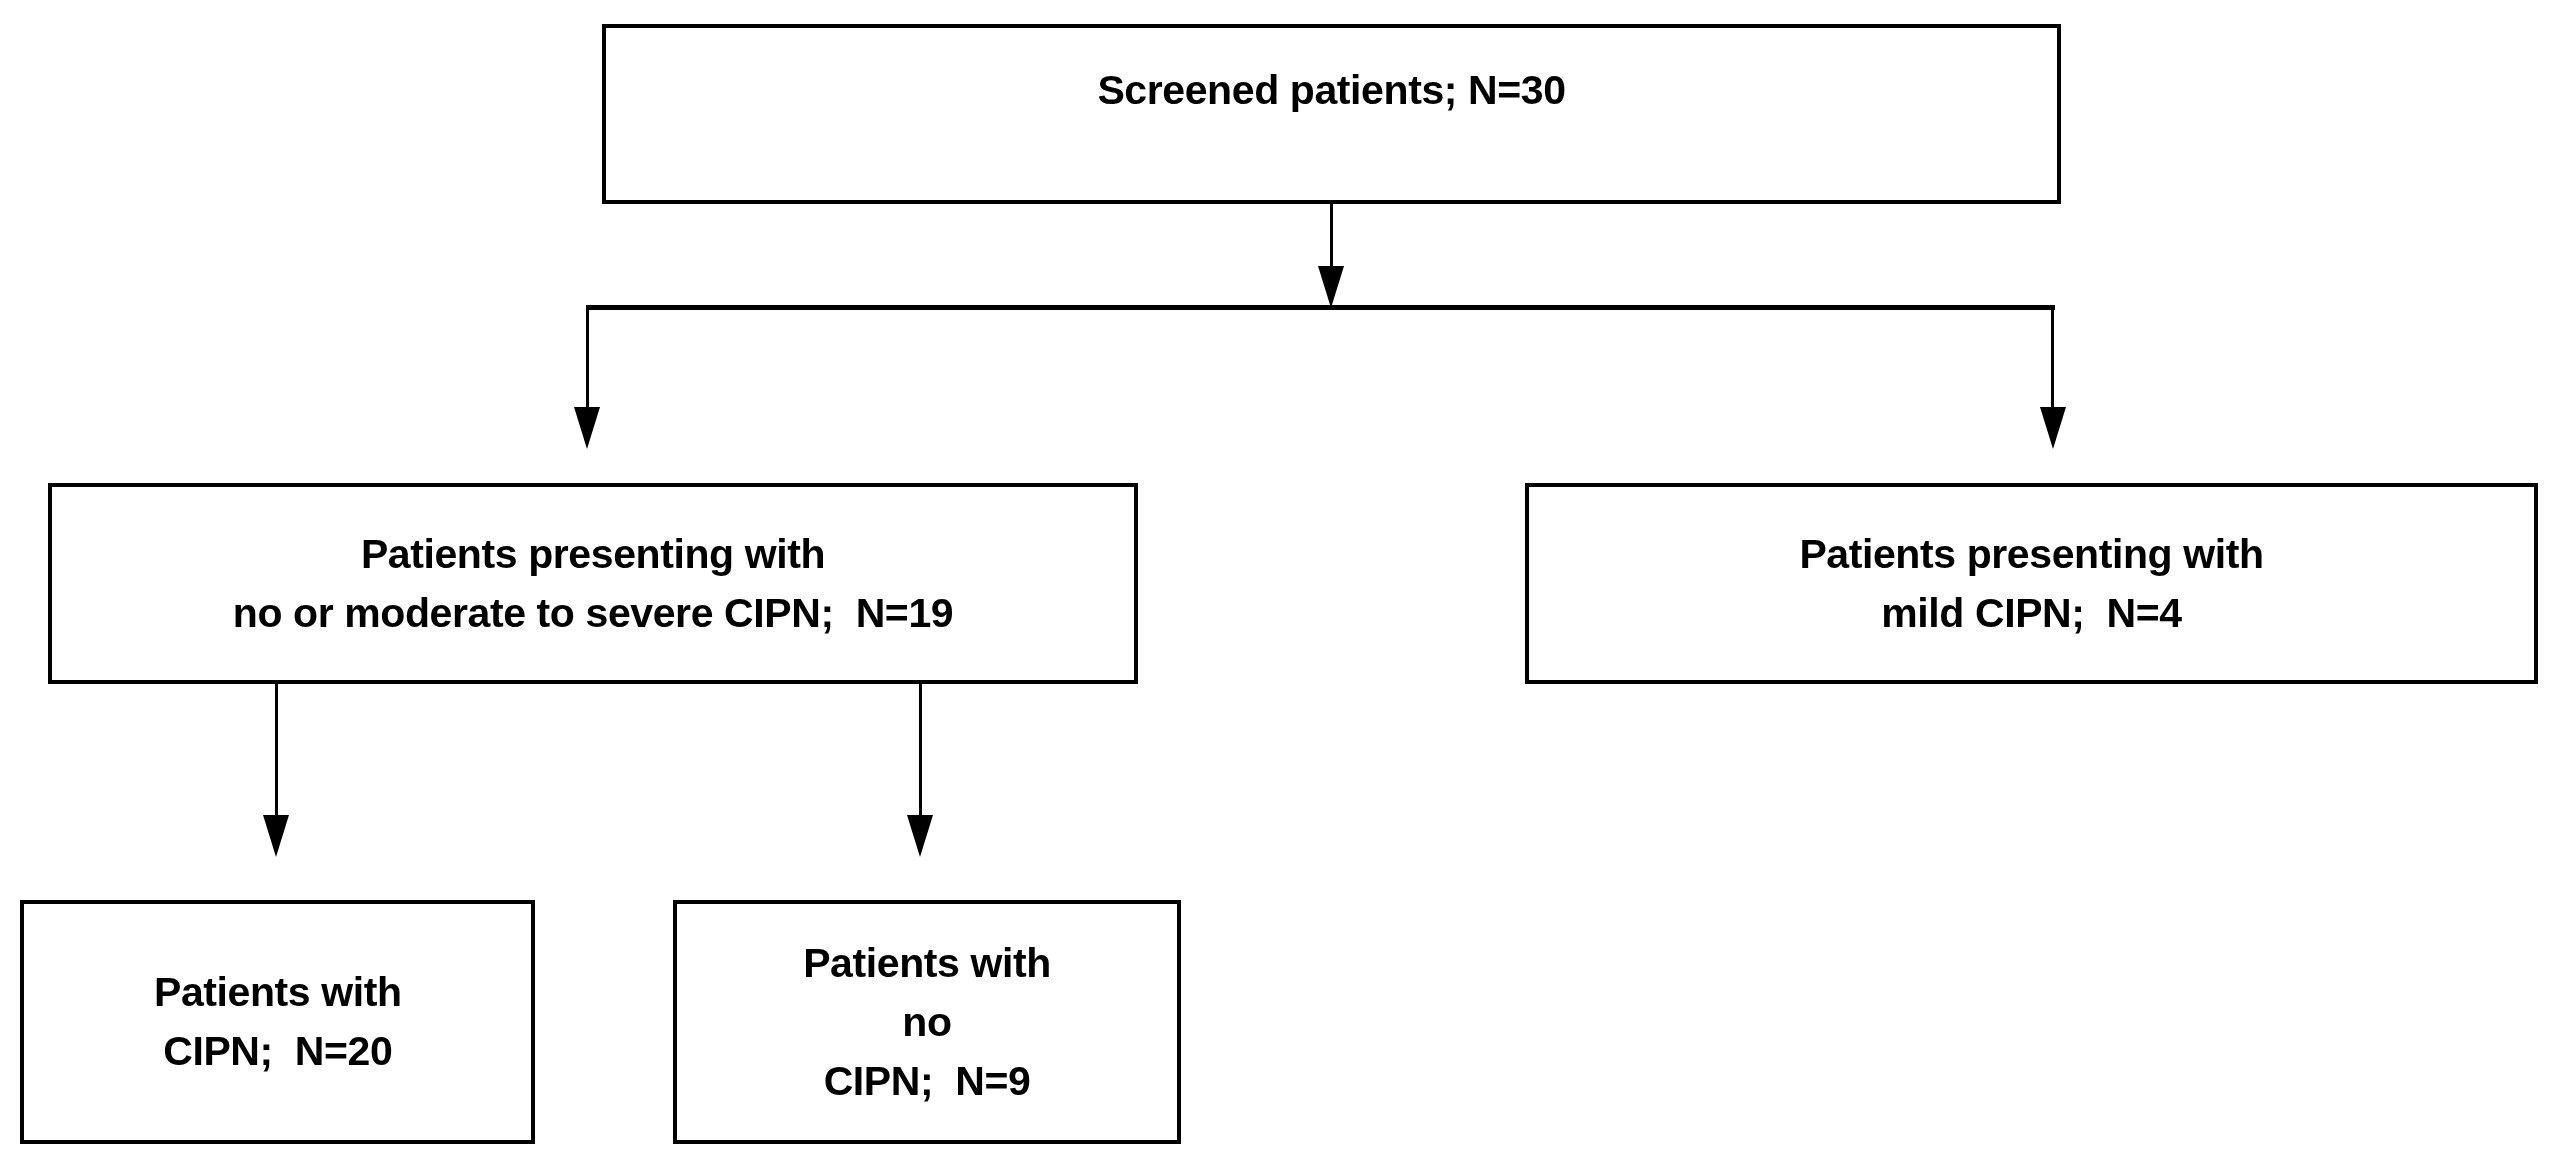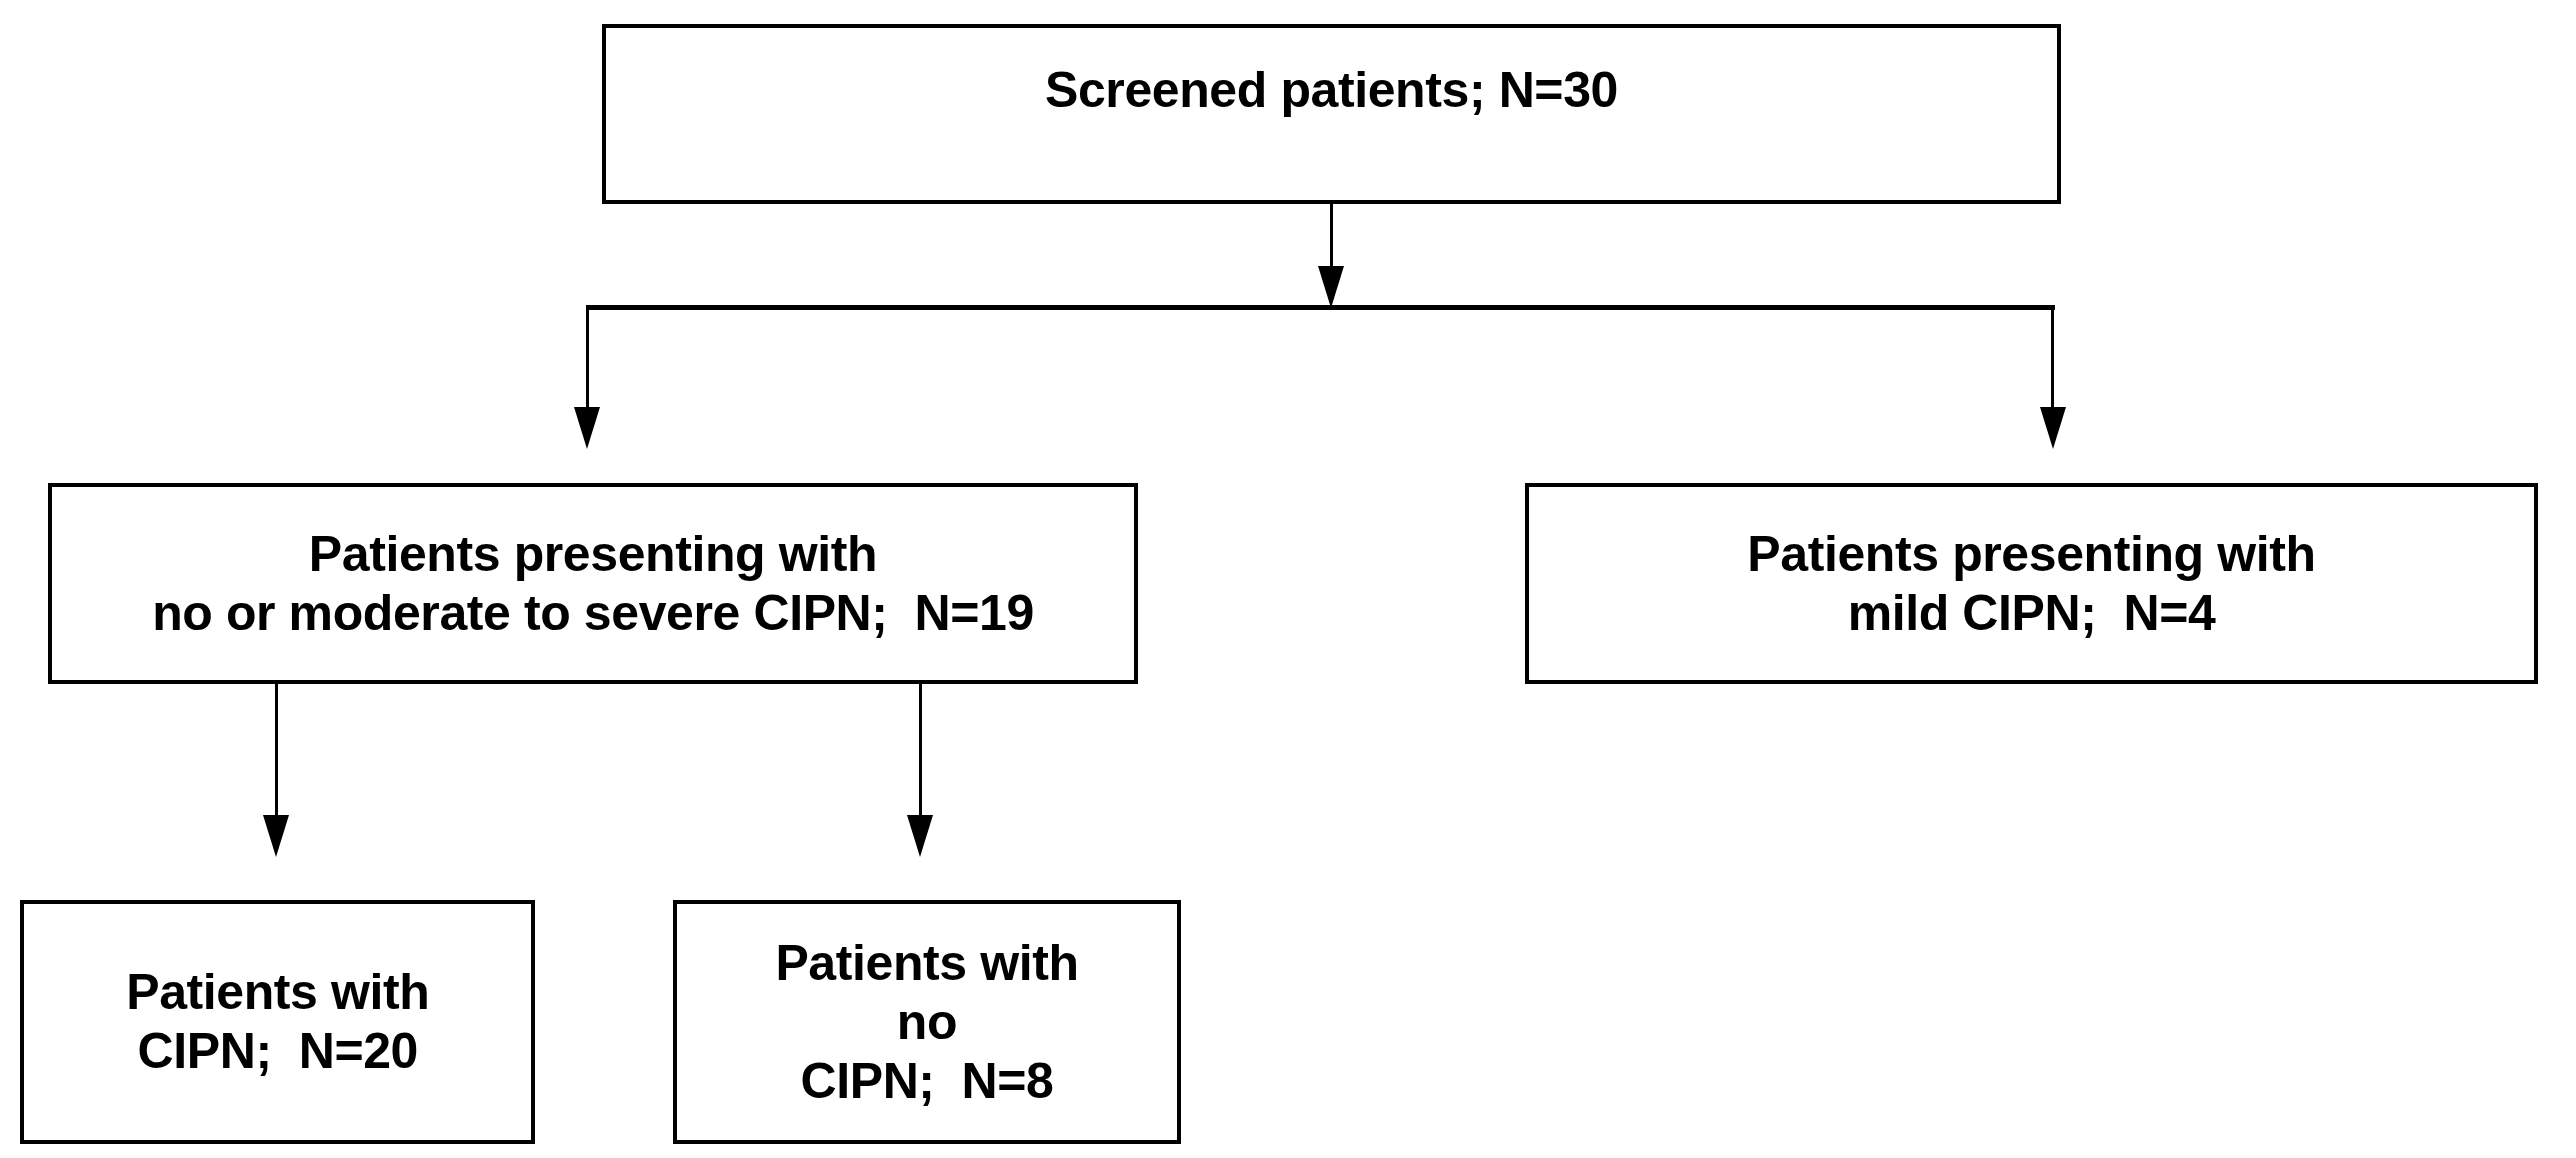--- a/index.html
+++ b/index.html
@@ -20,21 +20,21 @@
     box-sizing: border-box;
     border: 4.2px solid #000000;
     background: #ffffff;
     display: flex;
     flex-direction: column;
     align-items: center;
     justify-content: center;
     text-align: center;
     color: #000000;
     font-weight: bold;
-    font-size: 50px;
+    font-size: 41px;
     line-height: 59px;
     letter-spacing: -0.4px;
   }
   .node .line {
     white-space: pre-wrap; 
   }
   #node-screened {
     left: 602px; top: 24px; width: 1459px; height: 180px;
     padding-bottom: 47px; 
   }
@@ -97,21 +97,21 @@
   </div>
 
   <div class="node" id="node-mod-severe">
     <div class="line">Patients with</div>
     <div class="line">CIPN;  N=20</div>
   </div>
 
   <div class="node" id="node-no-cipn">
     <div class="line">Patients with</div>
     <div class="line">no</div>
-    <div class="line">CIPN;  N=8</div>
+    <div class="line">CIPN;  N=9</div>
   </div>
 
   <div class="vline" id="conn-top-stem"></div>
   <div class="arrowhead" id="arrow-top-stem"></div>
   <div class="hline" id="conn-split-bar"></div>
 
   <div class="vline" id="conn-drop-left"></div>
   <div class="arrowhead" id="arrow-drop-left"></div>
   <div class="vline" id="conn-drop-right"></div>
   <div class="arrowhead" id="arrow-drop-right"></div>

